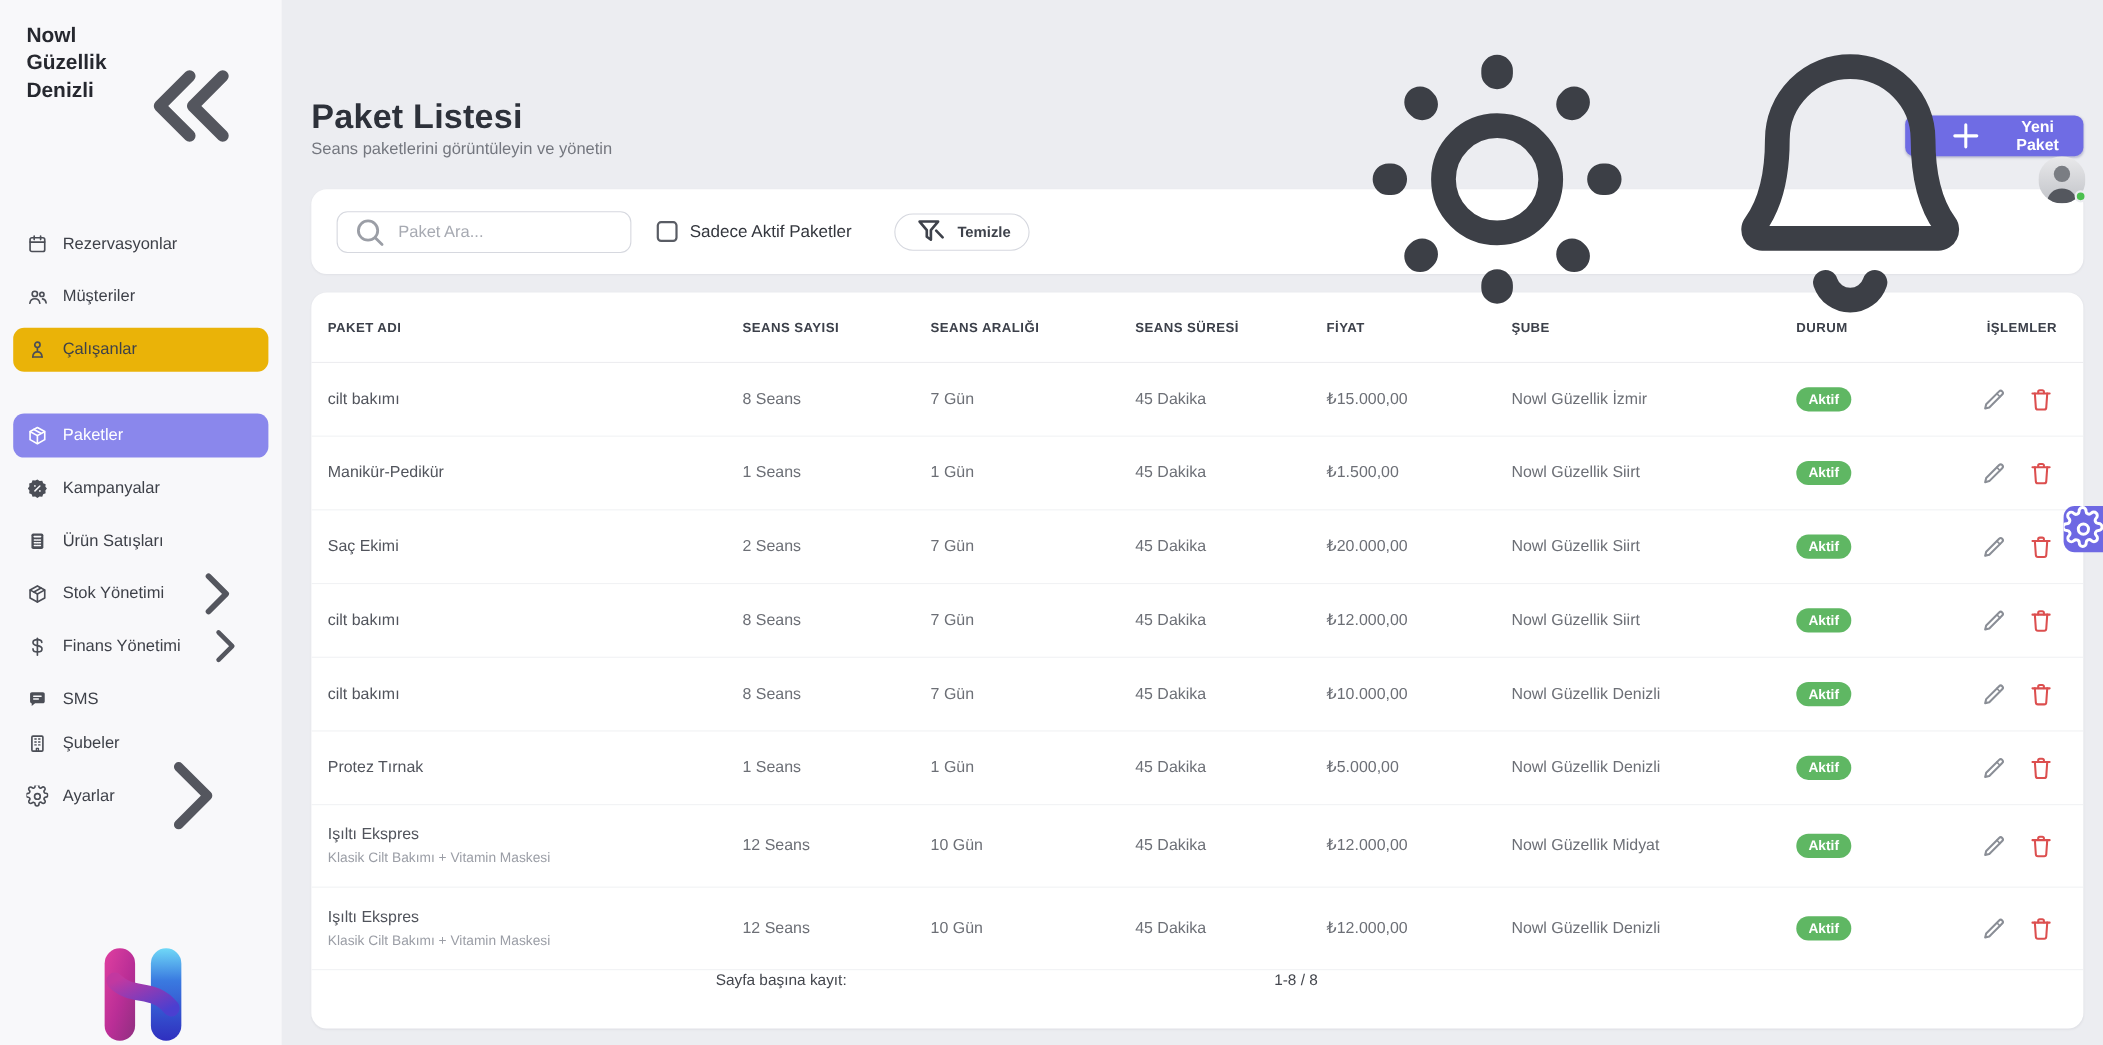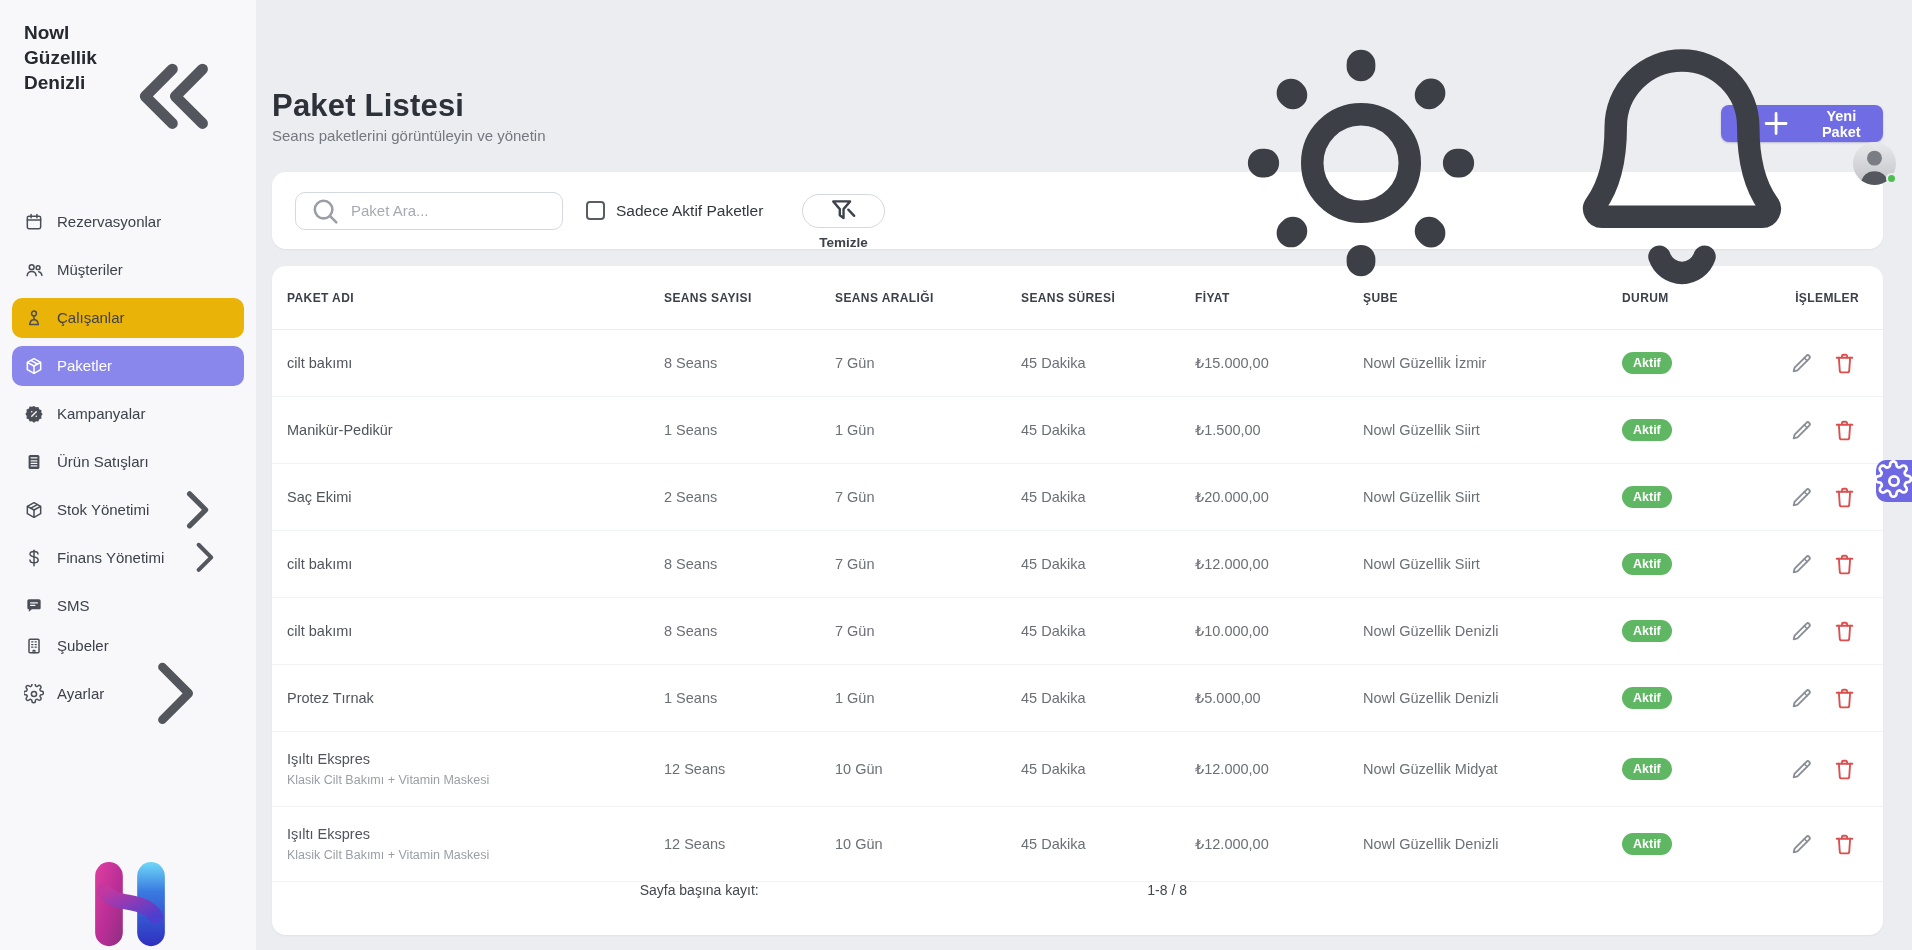--- a/index.html
+++ b/index.html
@@ -17,21 +17,21 @@
   .brand { font-size:19px; font-weight:700; color:#26282f; line-height:1.32; width:152px; }
   .collapse-btn { color:#54565e; margin-top:7px; cursor:pointer; background:none; border:none; }
   .collapse-btn svg { width:20px; height:20px; }
 
   .nav { margin-top:30px; padding:0 12px; display:flex; flex-direction:column; gap:8px; }
   .nav-item { height:40px; border-radius:10px; display:flex; align-items:center; gap:13px;
     padding:0 12px; font-size:15px; color:#3e4149; cursor:pointer; }
   .nav-item .nav-icon { color:#4b4e56; width:20px; height:20px; flex:none; }
   .nav-icon svg { width:20px; height:20px; }
   .nav-item.hover { background:#eab308; }
-  .nav-item.active { background:#8a87ec; color:#fff; }
+  .nav-item.active { background:#8a87ec; color:#fff;margin-top:30px; }
   .nav-item.active .nav-icon, .nav-item.active .nav-chev { color:#fff; }
   .nav-chev { margin-left:auto; color:#54565e; }
   .nav-chev svg { width:16px; height:16px; }
   .nav-label { white-space:nowrap; }
 
   .section { display:flex; align-items:center; gap:14px; margin:36px 0 14px; }
   .section::before { content:""; width:24px; height:1px; background:#d6d6db; }
   .section-label { font-size:11.5px; letter-spacing:1.3px; color:#a4a6ae; font-weight:600; }
 
   .side-logo { position:absolute; left:90px; bottom:3px; width:80px; height:88px; }
@@ -39,42 +39,42 @@
   
   .topbar-icons { position:absolute; top:13px; right:16px; display:flex; align-items:center; gap:21px; z-index:5; }
   .icon-btn { background:none; border:none; color:#3c3f46; cursor:pointer; }
   .icon-btn svg { width:23px; height:23px; }
   .avatar-wrap { position:relative; width:43px; height:43px; cursor:pointer; }
   .avatar { width:43px; height:43px; border-radius:50%; overflow:hidden; }
   .status-dot { position:absolute; right:-1px; bottom:1px; width:11px; height:11px; border-radius:50%;
     background:#4cc04f; border:2px solid #ecedf1; }
 
   
-  .content { position:absolute; left:245px; top:0; width:1656px; height:950px; }
+  .content { position:absolute; left:256px; top:0; width:1656px; height:950px; }
   .page-head { padding:88px 18px 0 27px; display:flex; justify-content:space-between; align-items:flex-start; }
   .page-title { font-size:31px; font-weight:700; color:#2d313a; letter-spacing:.2px; }
   .page-subtitle { margin-top:3px; font-size:15px; color:#74777f; }
   .new-btn { margin-top:17px; height:37px; padding:0 21px; background:#6f6ce4; border:none; border-radius:8px;
     color:#fff; font-size:14.5px; font-weight:600; display:flex; align-items:center; gap:10px;
     font-family:inherit; cursor:pointer; box-shadow:0 1px 2px rgba(40,40,120,.25); }
   .new-btn .btn-icon svg { width:17px; height:17px; }
 
   .filter-card { margin:28px 18px 0 27px; height:77px; background:#fff; border-radius:14px;
     display:flex; align-items:center; padding:0 20px 0 23px; box-shadow:0 1px 2px rgba(16,24,40,.05); }
   .search-box { width:268px; height:38px; border:1px solid #d6d8df; border-radius:10px;
     display:flex; align-items:center; gap:9px; padding:0 12px; background:#fff; }
   .search-box .s-icon { color:#9b9ea6; }
   .search-box .s-icon svg { width:18px; height:18px; }
   .search-box input { border:none; outline:none; flex:1; font-size:15px; color:#3f434c; font-family:inherit; background:transparent; }
   .search-box input::placeholder { color:#a7aab2; }
   .checkbox { width:19px; height:19px; border:2px solid #595c64; border-radius:4px; margin-left:23px; flex:none; cursor:pointer; background:#fff; }
   .checkbox-label { margin-left:11px; font-size:15.5px; color:#33363d; }
   .clear-btn { margin-left:39px; height:34px; padding:0 16px; background:#fff; border:1px solid #d6d8df;
     border-radius:17px; display:flex; align-items:center; gap:8px; font-size:13.5px; font-weight:600;
-    color:#3e424b; font-family:inherit; cursor:pointer;flex-direction:column; }
+    color:#3e424b; font-family:inherit; cursor:pointer; }
   .clear-btn .btn-icon svg { width:15px; height:15px; }
 
   .table-card { margin:17px 18px 0 27px; background:#fff; border-radius:14px; overflow:hidden;
     box-shadow:0 1px 2px rgba(16,24,40,.05); }
   .grid-row { display:grid; grid-template-columns:377px 171px 186px 174px 168px 259px 167px 1fr;
     align-items:center; padding-left:15px; }
   .t-head { height:64px; border-bottom:1px solid #ededf0; }
   .th { font-size:12px; font-weight:700; color:#3c404a; letter-spacing:.4px; }
   .th.right { text-align:right; padding-right:24px; }
   .t-row { min-height:67px; border-bottom:1px solid #f1f2f4; }

